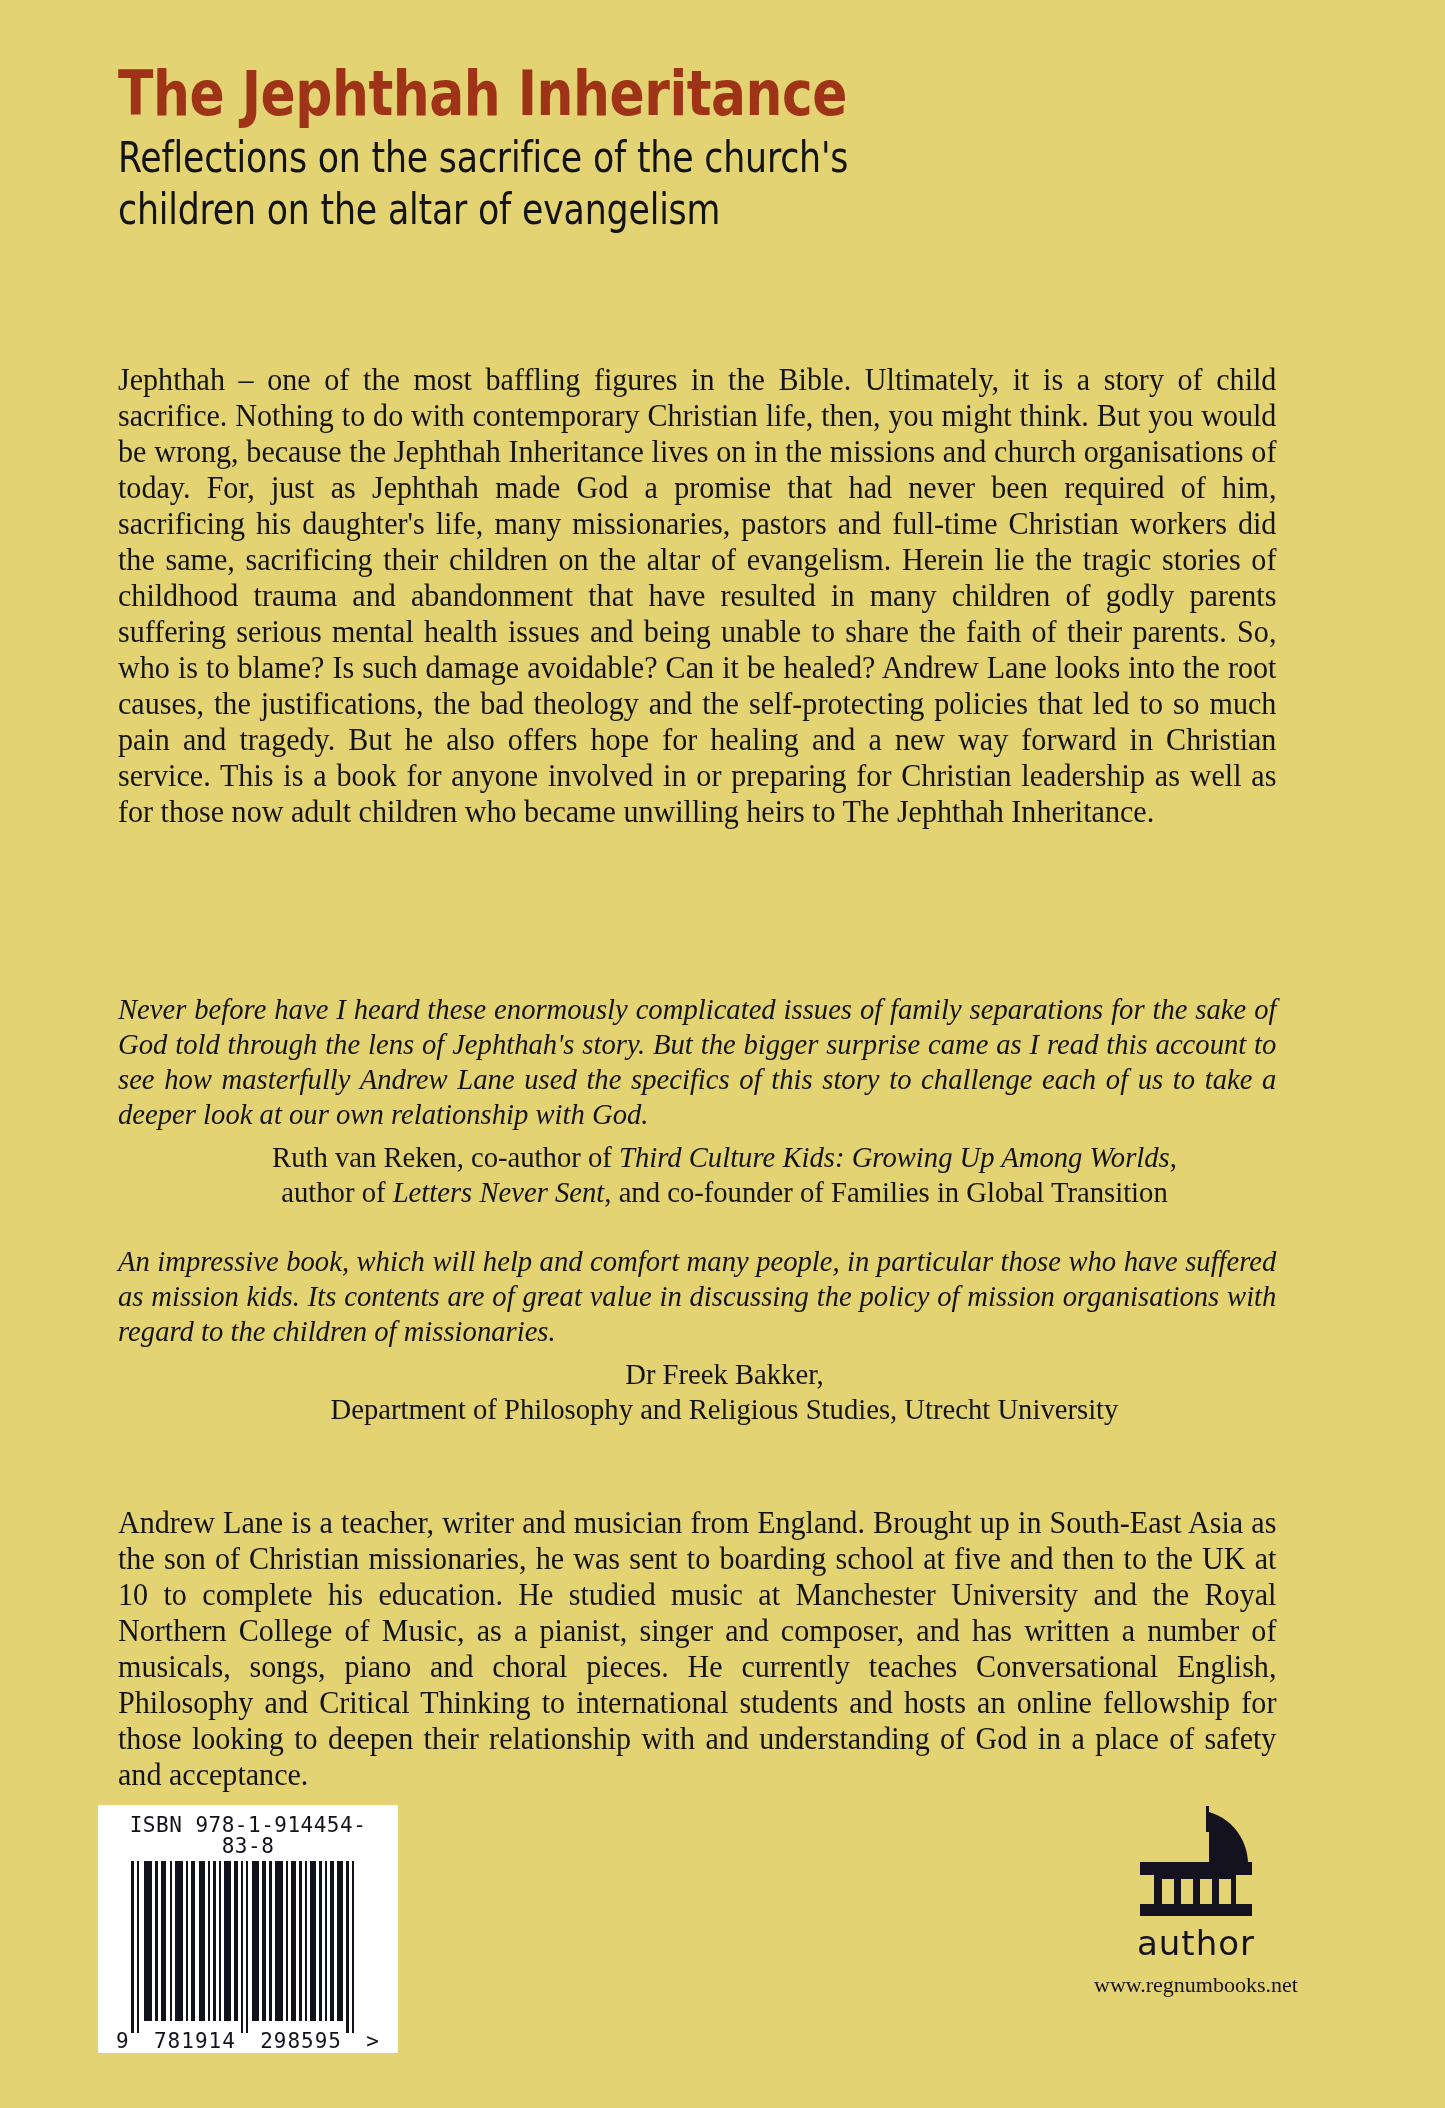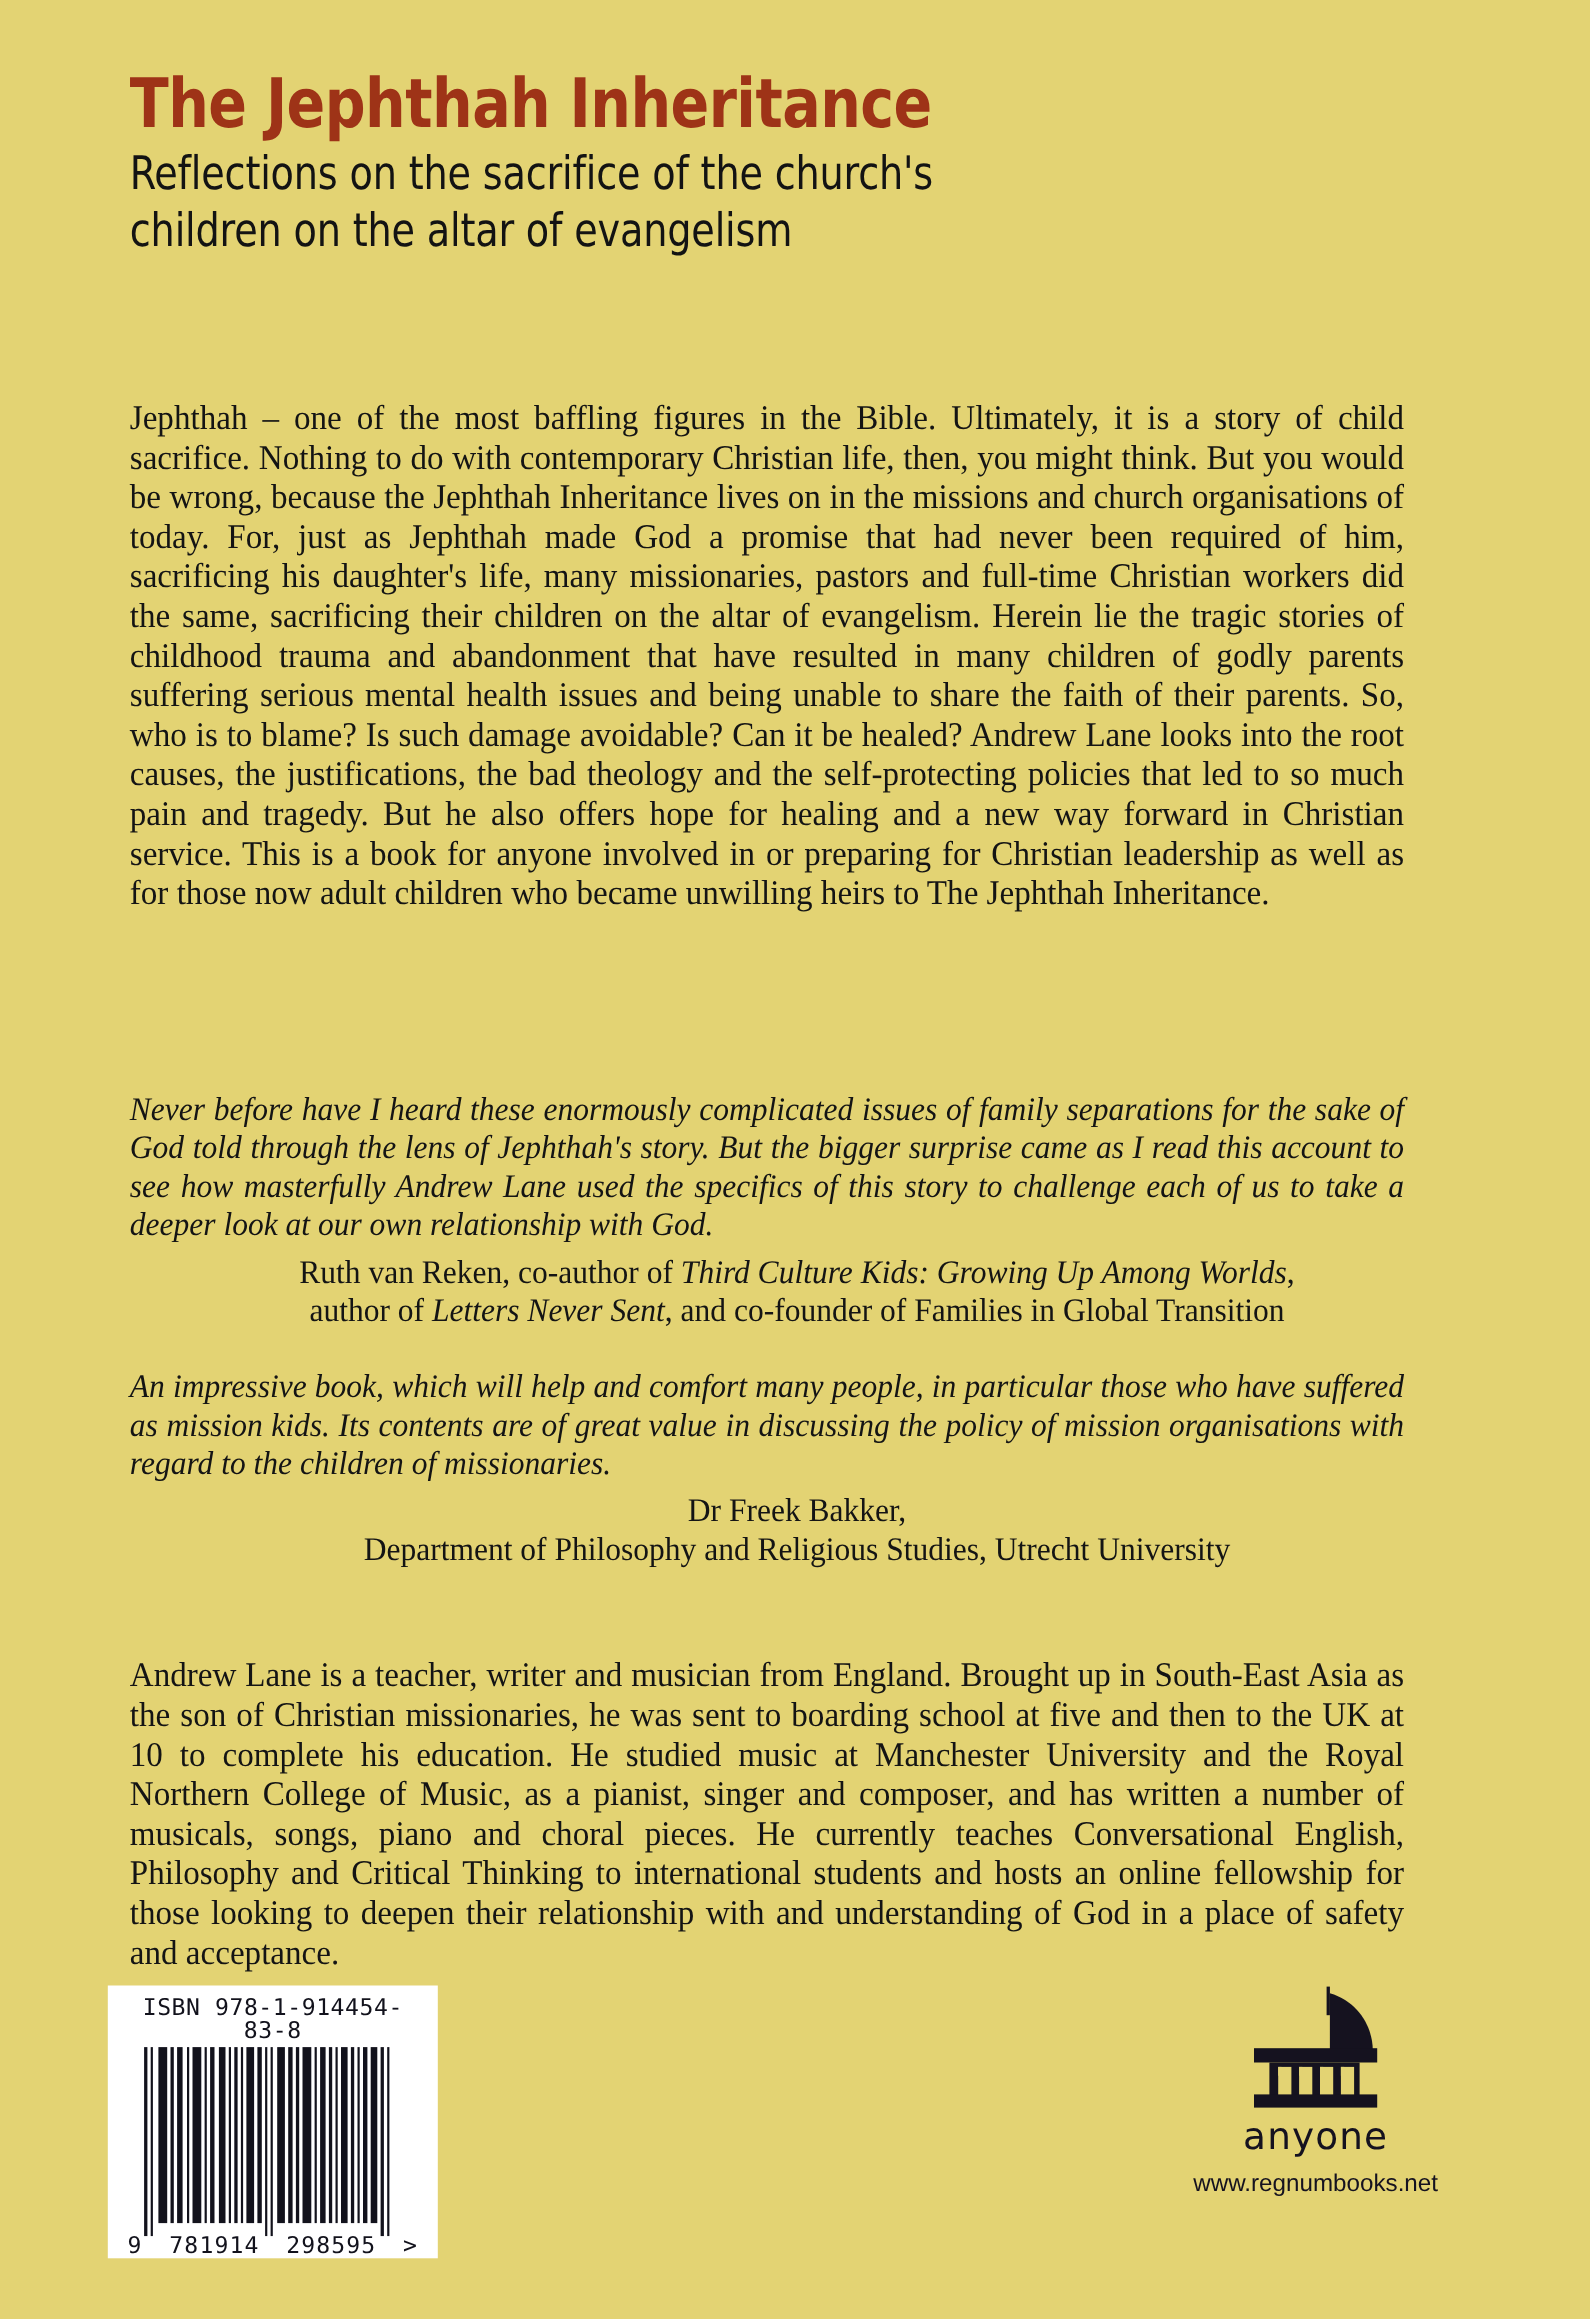--- a/index.html
+++ b/index.html
@@ -175,21 +175,21 @@
   }
   .logo-word {
     font-family: "DejaVu Sans", "Liberation Sans", sans-serif;
     font-size: 34px;
     letter-spacing: 1px;
     color: #15121f;
     margin-top: 6px;
     line-height: 1;
   }
   .logo-url {
-    font-family: Liberation Sans, sans-serif;
+    font-family: Liberation Serif, serif;
     font-size: 22px;
     color: #15121f;
     margin-top: 14px;
     line-height: 1;
   }
 </style>
 </head>
 <body>
 
 <div class="cover">
@@ -289,17 +289,17 @@
           <rect x="87" y="79" width="12" height="26"></rect>
           <rect x="30" y="79" width="3" height="8"></rect>
           <rect x="49" y="79" width="3" height="8"></rect>
           <rect x="68" y="79" width="3" height="8"></rect>
           <rect x="87" y="79" width="3" height="8"></rect>
         </g>
 
         <rect x="8" y="104" width="112" height="12"></rect>
       </g>
     </svg>
-    <div class="logo-word">anyone</div>
+    <div class="logo-word">author</div>
     <div class="logo-url">www.regnumbooks.net</div>
   </div>
 
 </div>
 
 </body></html>

